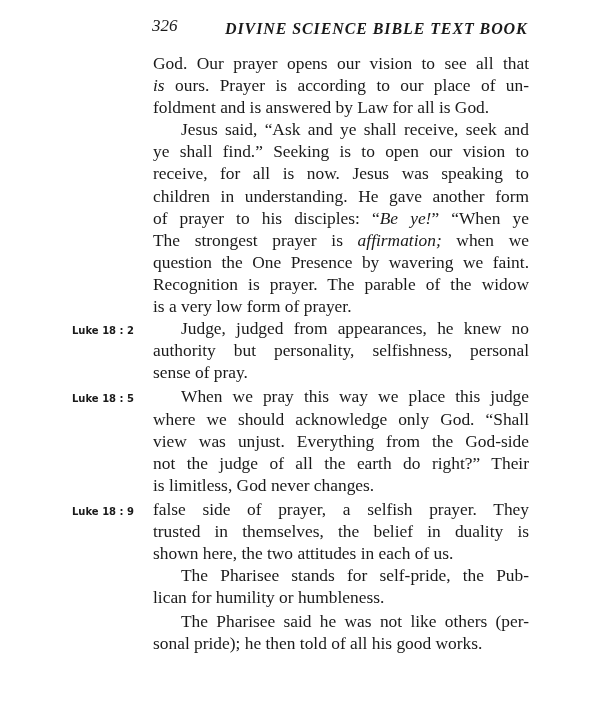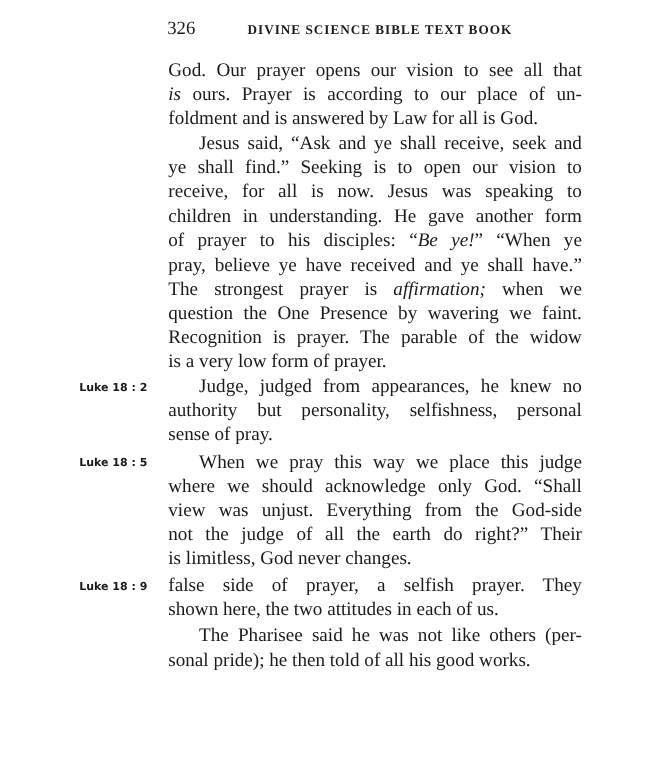--- a/index.html
+++ b/index.html
@@ -1,20 +1,20 @@
 <!DOCTYPE html>
 <html><head>
 <meta charset="utf-8">
 <style>
   html, body { margin: 0; padding: 0; background: #ffffff; }
   body { width: 600px; height: 709px; position: relative; overflow: hidden;
          font-family: "Liberation Serif", "DejaVu Serif", serif; color: #1a1a1a; }
-  .header { position: absolute; top: 16px; left: 152px; width: 380px; height: 20px; }
+  .header { position: absolute; top: 16px; left: 152px; width: 380px; height: 20px; font-style: italic; }
   .page-number { position: absolute; left: 0; top: 0; font-size: 17px; }
-  .running-head { position: absolute; left: 73px; top: 4px; font-size: 12px; font-weight: bold;
+  .running-head { position: absolute; left: 73px; top: 4px; font-size: 16px; font-weight: bold;
                   letter-spacing: 0.9px; font-variant: small-caps; text-transform: uppercase; }
   .body { position: absolute; left: 153px; top: 52px; width: 376px; font-size: 17.4px;
           line-height: 22.1px; }
   .para { text-align: justify; margin: 0; position: relative; }
   .para.gap { margin-top: 2px; }
   .margin-note { position: absolute; left: -81px; top: 3px; font-size: 10px; font-weight: bold;
                  font-family: "DejaVu Sans", sans-serif; letter-spacing: 0; text-indent: 0;
                  white-space: nowrap; }
   .line { display: block; text-align: justify; text-align-last: justify; }
   .line.last { text-align-last: left; }
@@ -36,21 +36,20 @@
     <span class="line"><i>is</i> ours.  Prayer is according to our place of un-</span>
     <span class="line last">foldment and is answered by Law for all is God.</span>
   </div>
 
   <div class="para">
     <span class="line first">Jesus said, “Ask and ye shall receive, seek and</span>
     <span class="line">ye shall find.”  Seeking is to open our vision to</span>
     <span class="line">receive, for all is now.  Jesus was speaking to</span>
     <span class="line">children in understanding.  He gave another form</span>
     <span class="line">of prayer to his disciples: “<i>Be ye!</i>”  “When ye</span>
-    <span class="line">pray, believe ye have received and ye shall have.”</span>
     <span class="line">The strongest prayer is <i>affirmation;</i> when we</span>
     <span class="line">question the One Presence by wavering we faint.</span>
     <span class="line">Recognition is prayer.  The parable of the widow</span>
     <span class="line last">is a very low form of prayer.</span>
   </div>
 
   <div class="para">
     <span class="margin-note">Luke 18 : 2</span>
     <span class="line first">Judge, judged from appearances, he knew no</span>
     <span class="line">authority but personality, selfishness, personal</span>
@@ -62,21 +61,26 @@
     <span class="line first">When we pray this way we place this judge</span>
     <span class="line">where we should acknowledge only God.  “Shall</span>
     <span class="line">view was unjust.  Everything from the God-side</span>
     <span class="line">not the judge of all the earth do right?”  Their</span>
     <span class="line last">is limitless, God never changes.</span>
   </div>
 
   <div class="para gap">
     <span class="margin-note">Luke 18 : 9</span>
     <span class="line">false side of prayer, a selfish prayer.  They</span>
+    <span class="line">trusted in themselves,  the belief in duality is</span>
     <span class="line last">shown here, the two attitudes in each of us.</span>
   </div>
 
+  <div class="para">
+    <span class="line first">The Pharisee stands for self-pride, the Pub-</span>
+    <span class="line last">lican for humility or humbleness.</span>
+  </div>
 
   <div class="para gap">
     <span class="line first">The Pharisee said he was not like others (per-</span>
     <span class="line last">sonal pride); he then told of all his good works.</span>
   </div>
 </div>
 
 </body></html>

